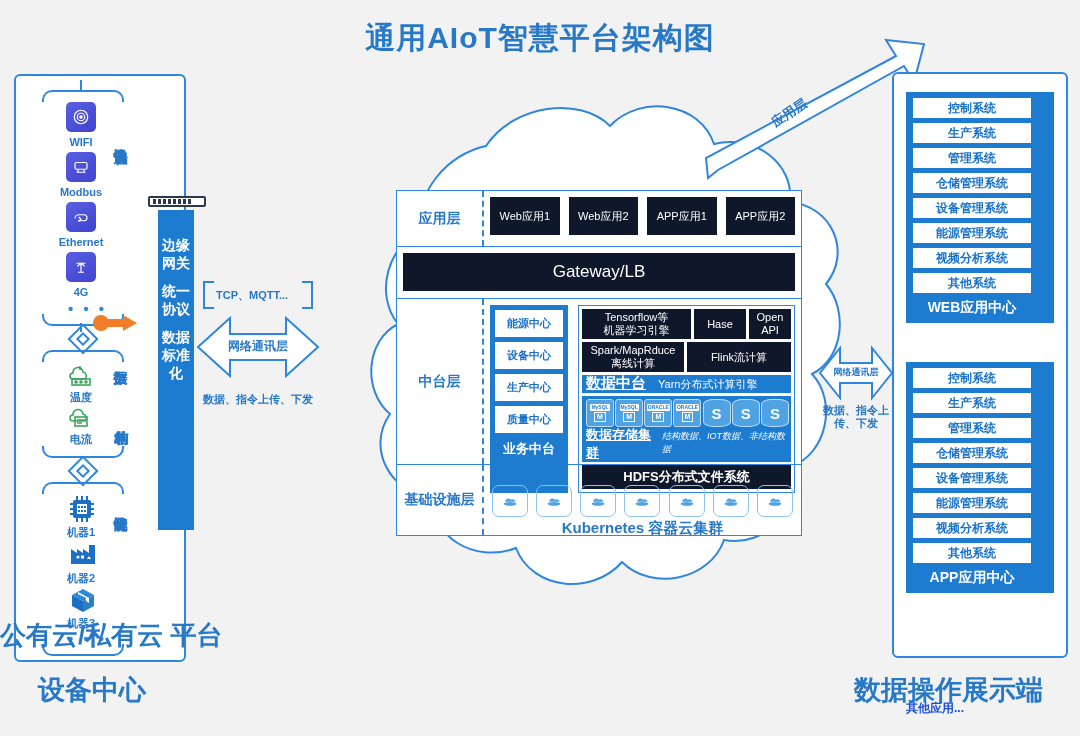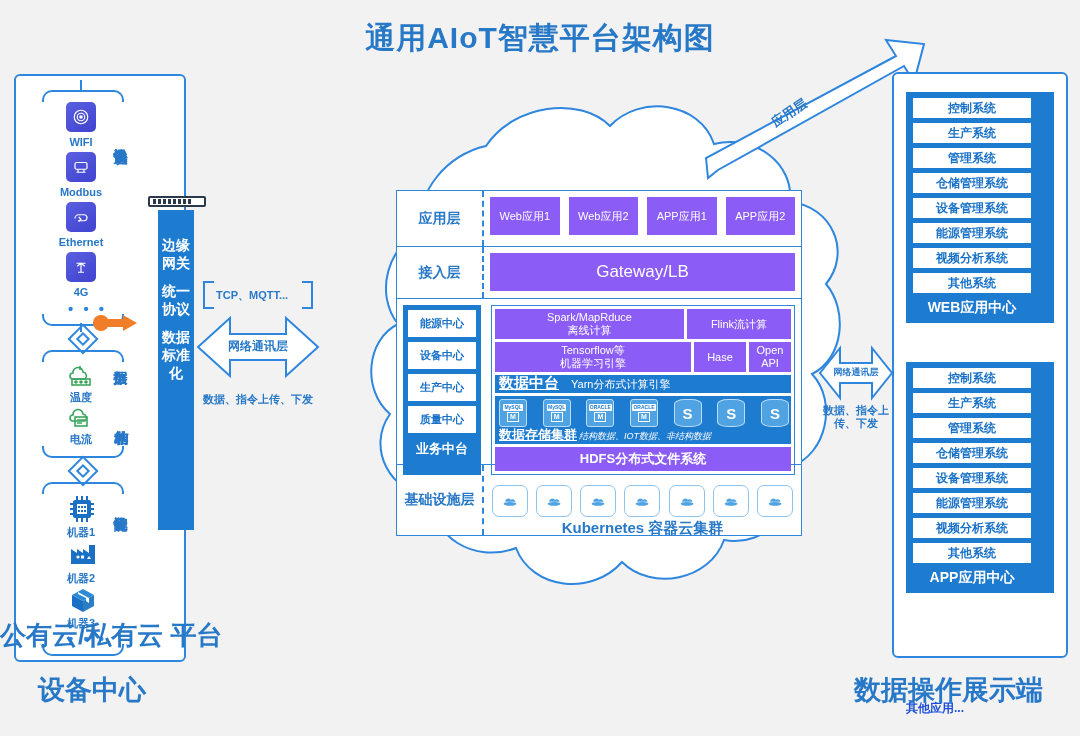--- a/index.html
+++ b/index.html
@@ -67,21 +67,21 @@
     border:1px solid #2e86de;background:#fff;box-sizing:border-box;
   }
   .row{display:flex;border-bottom:1px solid #2e86de;box-sizing:border-box;}
   .row:last-child{border-bottom:none;}
   .rowlabel{
     width:87px;flex:0 0 87px;display:flex;align-items:center;justify-content:center;
     font-size:14px;font-weight:bold;color:#2878c8;border-right:2px dashed #2e86de;box-sizing:border-box;
   }
   .rowbody{flex:1;padding:6px;box-sizing:border-box;}
 
-  .bluebox{background:#8b5cf6;color:#fff;display:flex;align-items:center;justify-content:center;text-align:center;}
+  .bluebox{background:#0f172a;color:#fff;display:flex;align-items:center;justify-content:center;text-align:center;}
   .apps{display:flex;gap:9px;height:38px;}
   .apps .bluebox{flex:1;font-size:11px;line-height:13px;}
   #gateway-lb{height:38px;font-size:17px;}
 
   
   #mid-body{display:flex;gap:10px;padding:6px;}
   #biz-center{
     width:78px;flex:0 0 78px;background:#1d7bd0;padding:5px 5px 0 5px;box-sizing:border-box;
     display:flex;flex-direction:column;
   }
@@ -366,50 +366,50 @@
         <div class="apps">
           <div class="bluebox">Web应用1</div>
           <div class="bluebox">Web应用2</div>
           <div class="bluebox">APP应用1</div>
           <div class="bluebox">APP应用2</div>
         </div>
       </div>
     </div>
 
     <div class="row" style="height:52px;">
-      <div class="rowlabel">接入层</div>
       <div class="rowbody">
         <div class="bluebox" id="gateway-lb">Gateway/LB</div>
       </div>
     </div>
 
     <div class="row" style="height:166px;">
+      <div class="rowlabel">中台层</div>
       <div class="rowbody" style="padding:0;">
         <div id="mid-body">
 
           <div id="biz-center">
             <div class="biz-item">能源中心</div>
             <div class="biz-item">设备中心</div>
             <div class="biz-item">生产中心</div>
             <div class="biz-item">质量中心</div>
             <div id="biz-title">业务中台</div>
           </div>
 
           <div id="data-center">
             <div class="dc-row">
-              <div class="bluebox" id="spark" style="white-space:pre-line;">Spark/MapRduce
-离线计算</div>
-              <div class="bluebox" id="flink">Flink流计算</div>
-            </div>
-            <div class="dc-row">
               <div class="bluebox" id="ml-engine" style="white-space:pre-line;">Tensorflow等
 机器学习引擎</div>
               <div class="bluebox" id="hase">Hase</div>
               <div class="bluebox" id="openapi" style="white-space:pre-line;">Open
 API</div>
+            </div>
+            <div class="dc-row">
+              <div class="bluebox" id="spark" style="white-space:pre-line;">Spark/MapRduce
+离线计算</div>
+              <div class="bluebox" id="flink">Flink流计算</div>
             </div>
 
             <div id="yarn-band">
               <div id="dc-title">数据中台</div>
               <div id="yarn-text">Yarn分布式计算引擎</div>
             </div>
 
             <div id="db-band">
               <div id="db-icons">
                 <div class="db">

